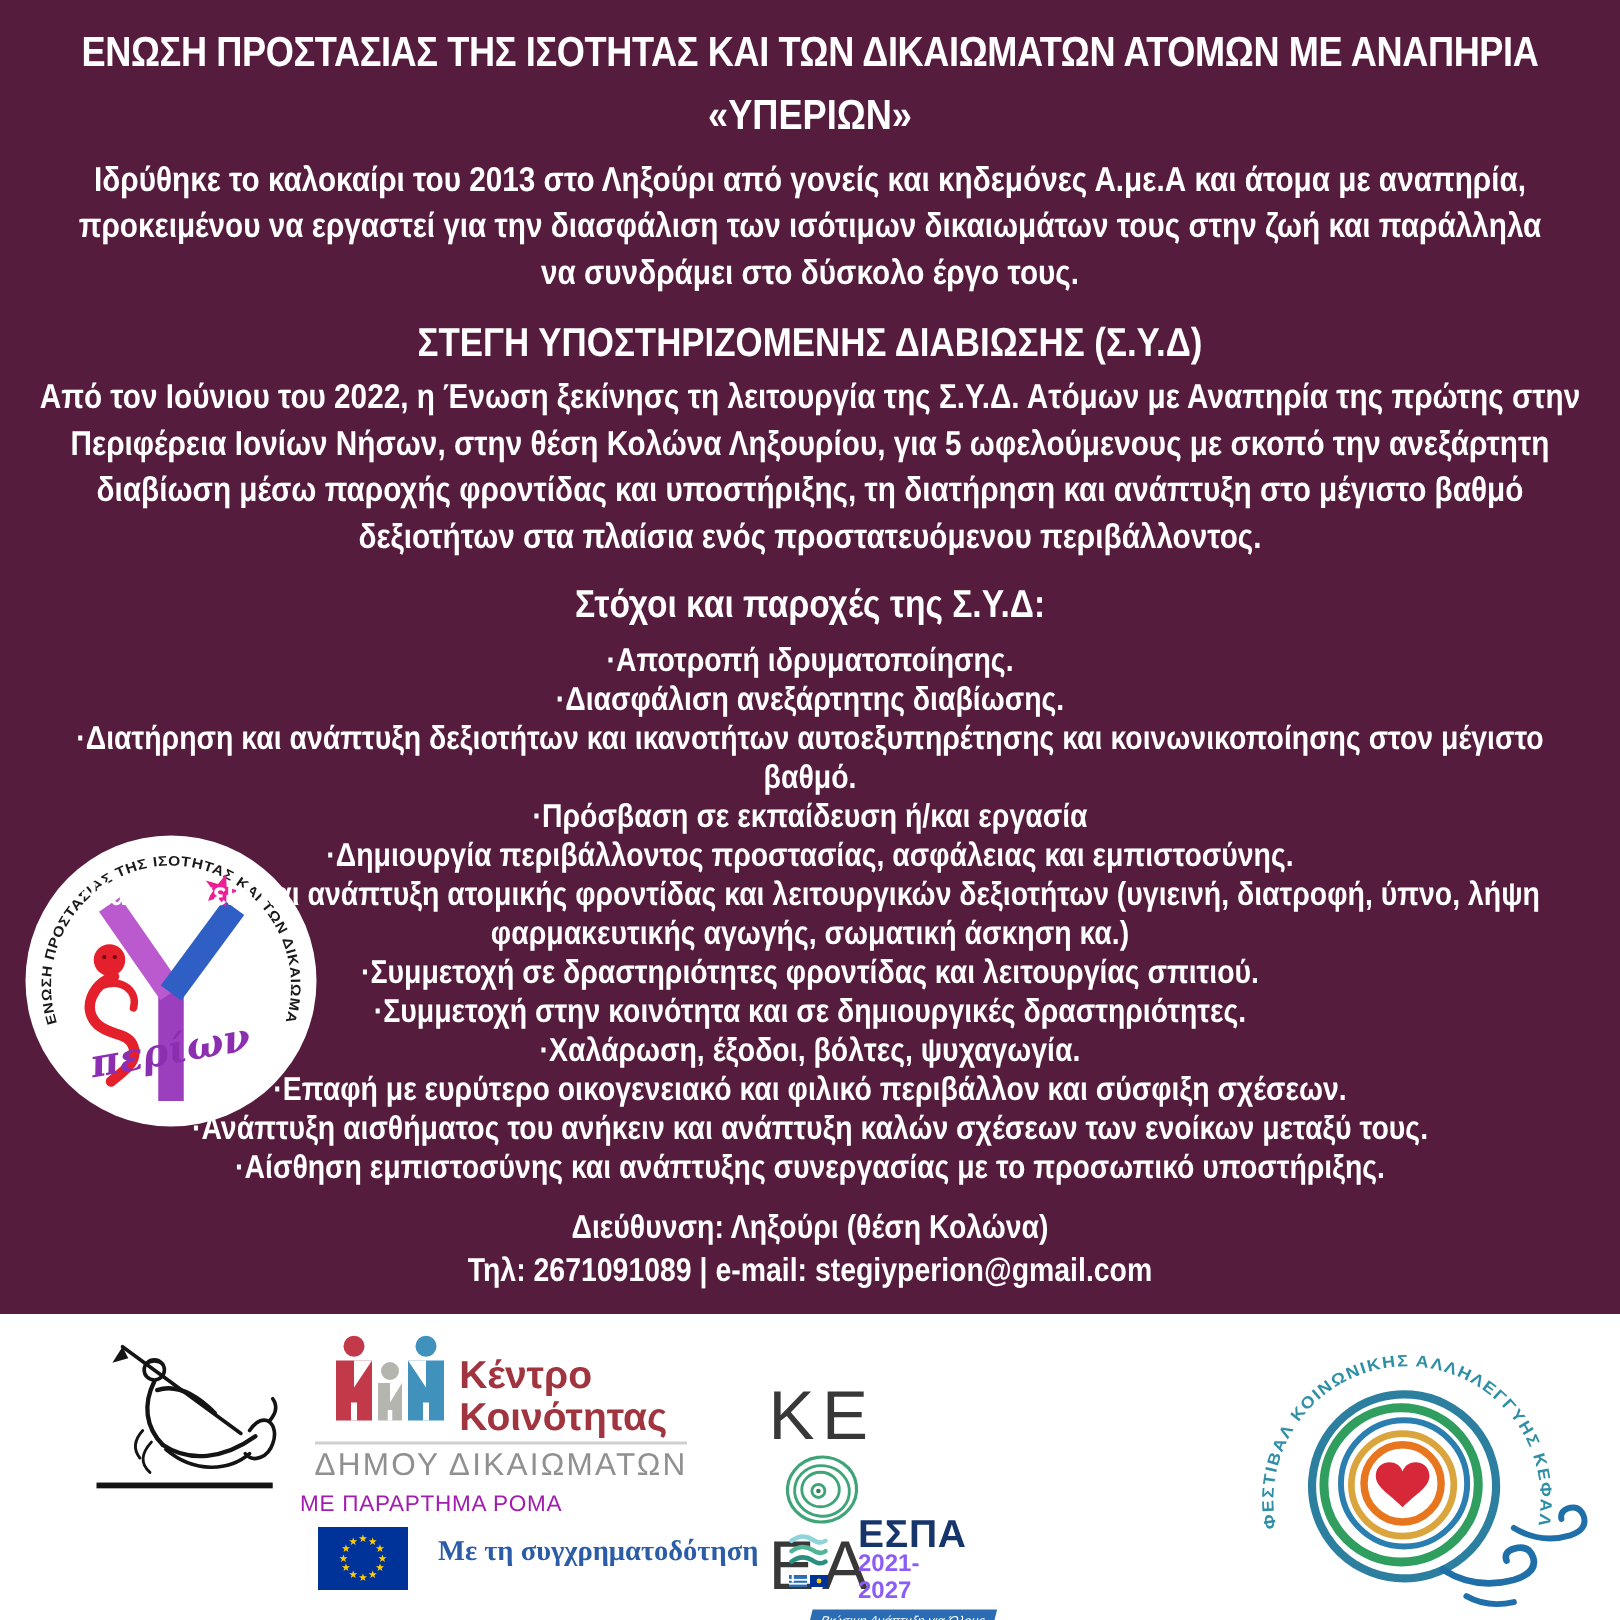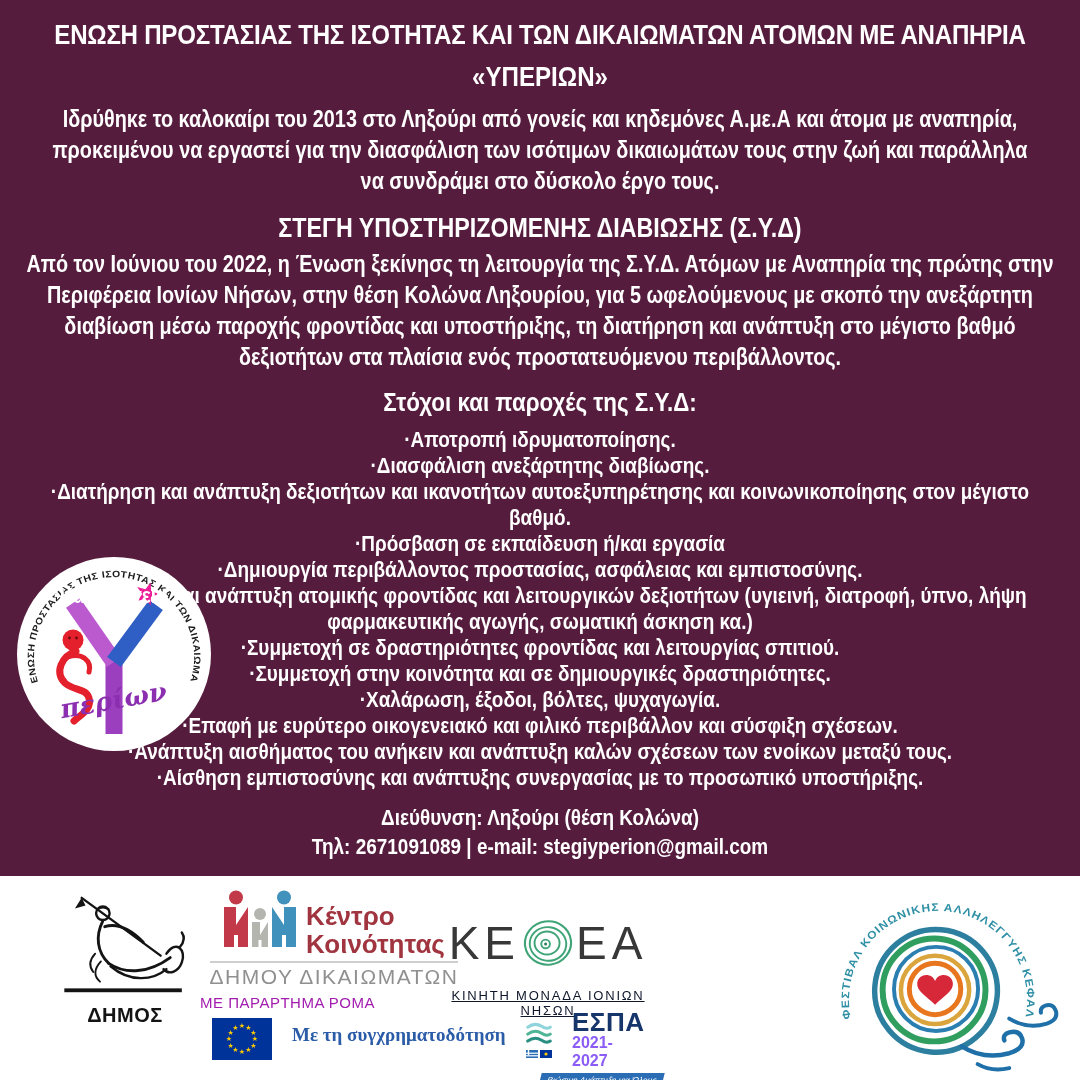--- a/index.html
+++ b/index.html
@@ -46,21 +46,21 @@
   .k-row { display:flex; justify-content:center; align-items:flex-start; gap:9px; }
   .k-title { text-align:left; font-size:26px; font-weight:700; color:#a0343f; line-height:28px; padding-top:12px; }
   .k-rule { height:2px; background:#cfcfcf; margin:3px 10px 2px; }
   .k-sub1 { text-align:center; font-size:21px; color:#909090; letter-spacing:1.5px; font-weight:400; }
   .k-sub2 { font-size:15px; color:#a21caf; letter-spacing:0.5px; margin-top:5px; font-weight:400; }
 
   .euflag { left:212px; top:142px; }
   .eu-text { left:292px; top:146px; text-align:left; font-size:19px; font-weight:700; color:#2b5ca8; line-height:25px;font-family:Liberation Serif, serif; }
 
   .kethea { left:438px; top:42px; width:220px; text-align:center; }
-  .kethea-row { display:flex; align-items:center; justify-content:center; }
+  .kethea-row { display:flex; align-items:center; justify-content:center;flex-direction:column; }
   .kethea-letters { font-size:46px; font-weight:400; color:#383838; letter-spacing:5px; line-height:50px; }
   .kethea-sub { font-size:13px; color:#0f172a; letter-spacing:1.8px; margin-top:20px;text-decoration:underline; }
 
   .espa { left:526px; top:134px; width:110px; }
   .espa-row { display:flex; align-items:center; gap:20px; }
   .espa-left { display:flex; flex-direction:column; align-items:center; gap:1px; }
   .espa-name { font-size:26px; font-weight:800; color:#15356b; line-height:24px; letter-spacing:0.5px; }
   .espa-years { font-size:16px; font-weight:700; color:#8b5cf6; line-height:18px; }
   .espa-banner {
     margin-top:3px; margin-left:14px; width:max-content;
@@ -153,21 +153,20 @@
           <path d="M54,34 C66,30 80,36 94,50" stroke-width="3"></path>
           <path d="M58,72 C76,84 100,82 122,66" stroke-width="3"></path>
           <path d="M60,75 C80,92 104,90 118,78" stroke-width="2.5"></path>
           <path d="M44,62 q-9,10 -2,19" stroke-width="2"></path>
           <path d="M50,70 q-11,12 -1,21" stroke-width="2"></path>
           <path d="M118,62 c10,-15 21,-4 16,9 c-3,9 -13,14 -19,7" stroke-width="2.5"></path>
           <path d="M132,55 q7,-8 2,-15" stroke-width="2.5"></path>
         </g>
       </svg>
       <div class="dimos-name">
-        <div>ΔΗΜΟΣ</div>
       </div>
     </div>
 
     <div class="blk kentro">
       <div class="k-row">
         <svg width="74" height="66" viewBox="0 0 74 66">
           <circle cx="13" cy="7.5" r="7" fill="#c23a4a"></circle>
           <rect x="1" y="17" width="24" height="40" fill="#c23a4a"></rect>
           <polygon points="13,17 25,17 13,35" fill="#ffffff"></polygon>
           <rect x="11" y="45" width="4" height="12" fill="#ffffff"></rect>

